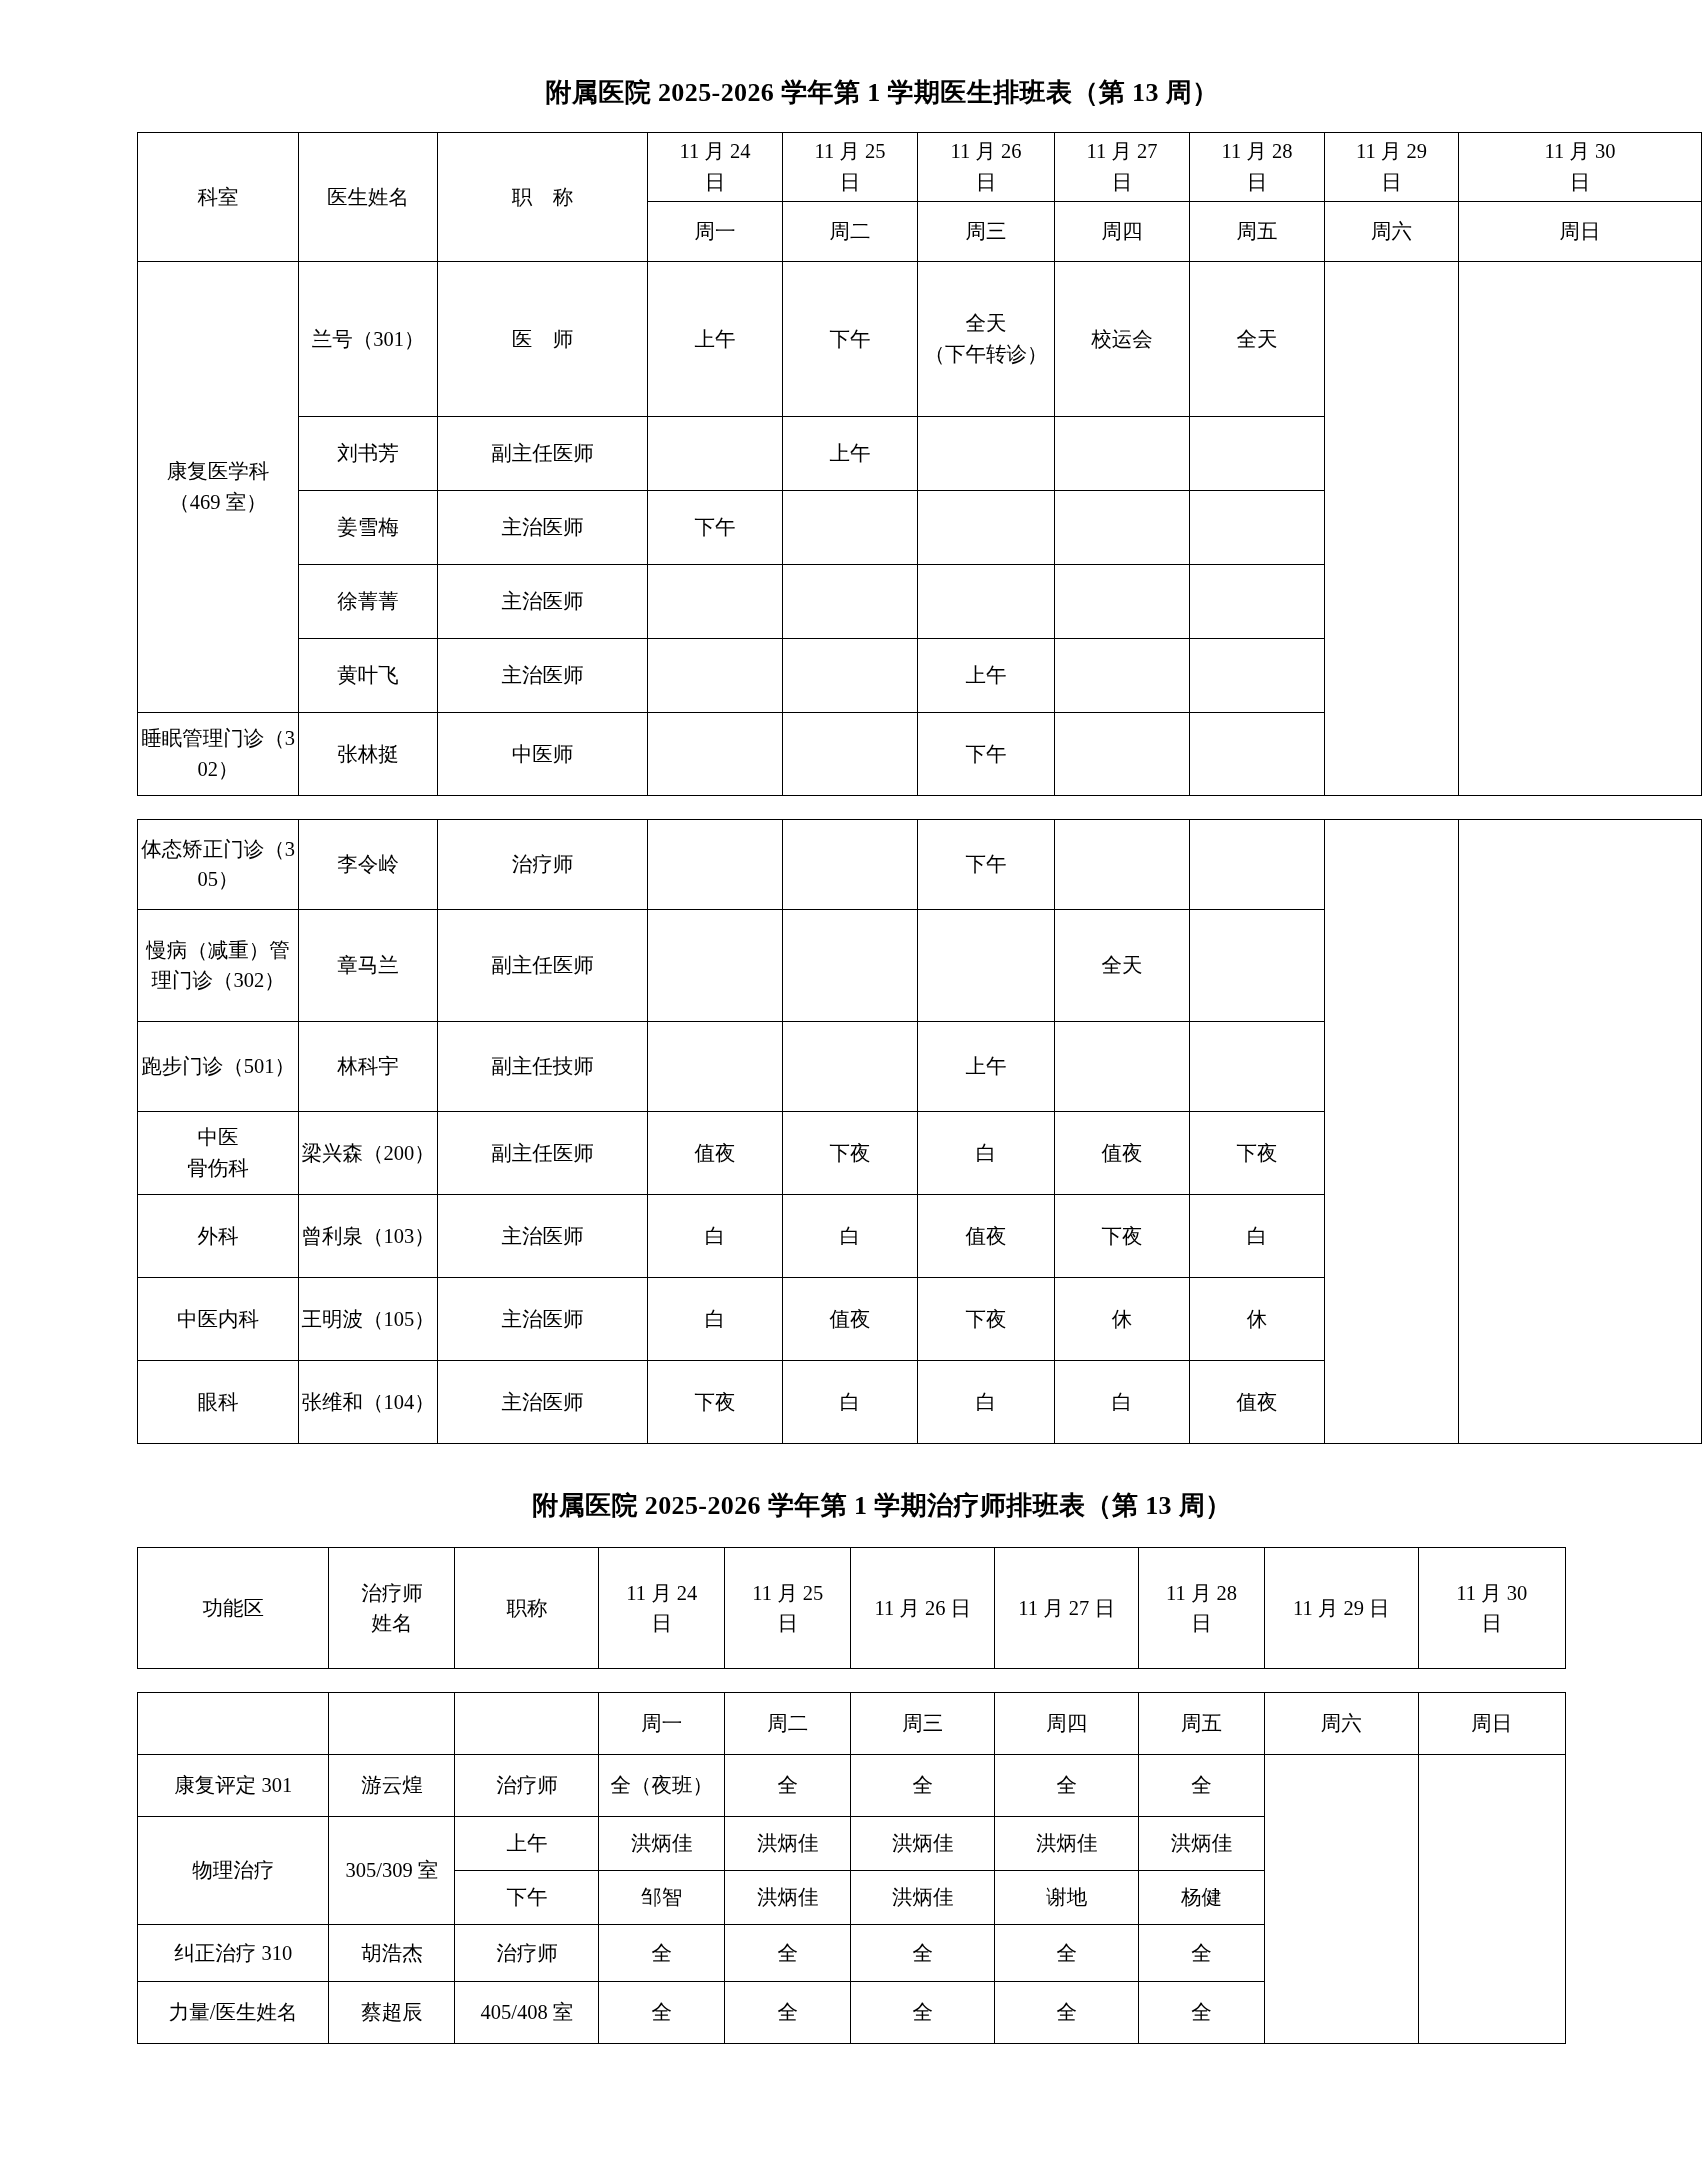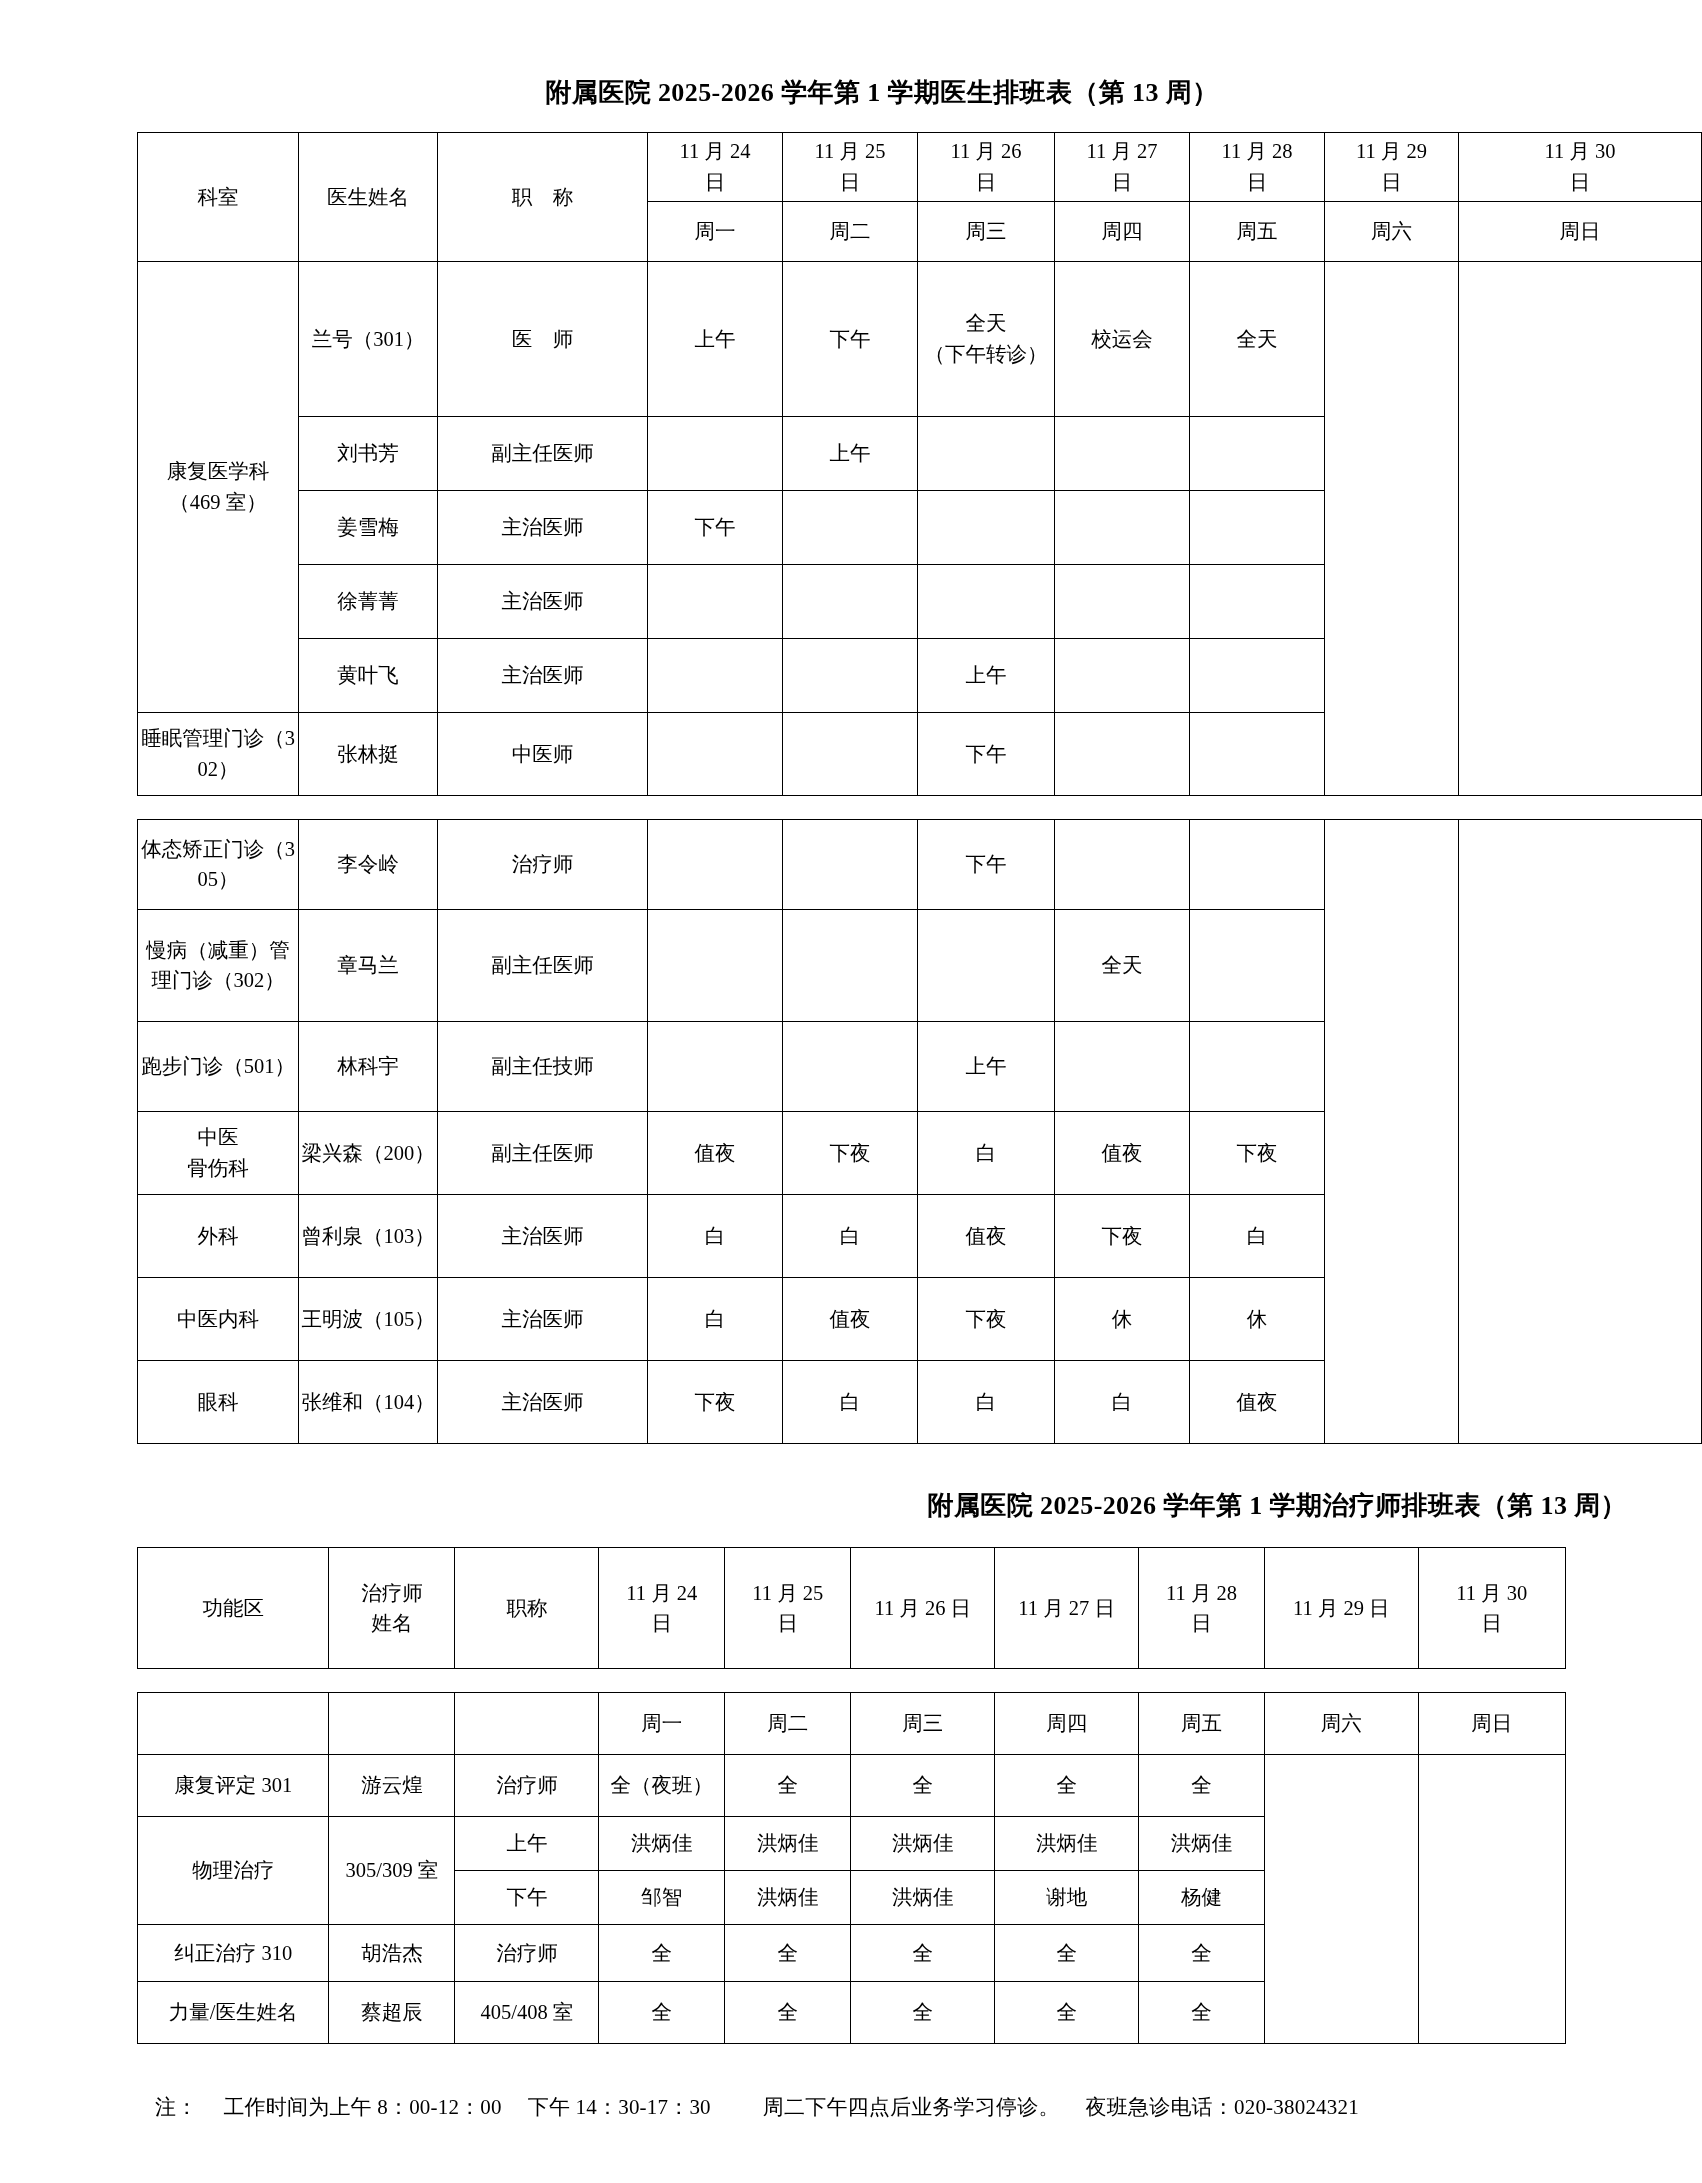--- a/index.html
+++ b/index.html
@@ -16,21 +16,21 @@
     position:relative;
   }
   .doc-title{
     text-align:center;
     font-size:26px;
     font-weight:700;
     letter-spacing:0.4px;
     margin:29px 0 21px 0;
     line-height:1.4;
   }
-  .doc-title.second{margin:44px 0 23px 0;text-align:right;}
+  .doc-title.second{margin:44px 0 23px 0;}
 
   table.sched{
     border-collapse:collapse;
     table-layout:fixed;
     width:1429px;
     margin:0;
   }
   table.sched td,table.sched th{
     border:1.5px solid #000;
     text-align:center;
@@ -401,18 +401,15 @@
         <td>405/408 室</td>
         <td style="height:55px">全</td>
         <td>全</td>
         <td>全</td>
         <td>全</td>
         <td>全</td>
       </tr>
     </tbody>
   </table>
 
-  <div class="note">
-    <span>注：</span><span class="sp"></span><span>工作时间为上午 8：00-12：00</span><span class="sp"></span><span>下午 14：30-17：30</span><span class="sp"></span><span class="sp"></span><span>周二下午四点后业务学习停诊。</span><span class="sp"></span><span>夜班急诊电话：</span><span>020-38024321</span>
-  </div>
 
 </div>
 
 
 </body></html>

